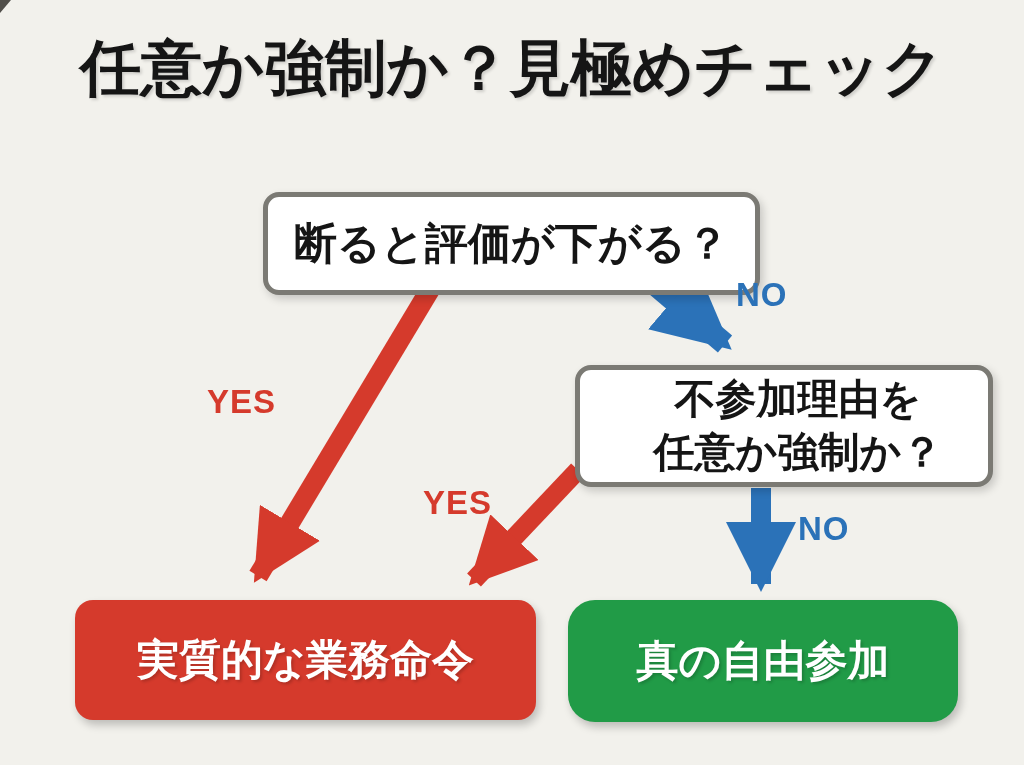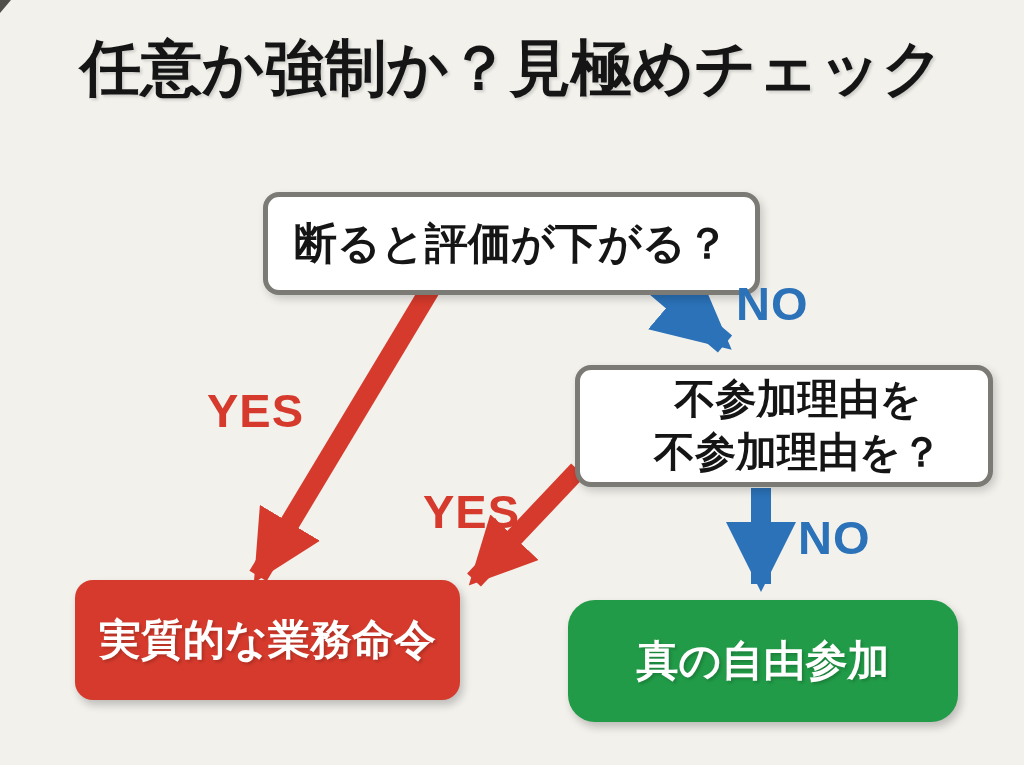--- a/index.html
+++ b/index.html
@@ -62,25 +62,25 @@
     align-items: center;
     justify-content: center;
     color: var(--result-text, #ffffff);
     font-weight: 900;
     font-size: 42px;
     line-height: 1.32;
     z-index: 2;
     text-align: center;
     text-shadow: 2px 2px 3px rgba(0,0,0,0.18);
   }
-  .result.mandatory { left: 75px; top: 580px; width: 385px; height: 120px; background: var(--red, #d53a2c); }
+  .result.mandatory { left: 75px; top: 600px; width: 461px; height: 120px; background: var(--red, #d53a2c); }
   .result.voluntary { left: 568px; top: 600px; width: 390px; height: 122px; background: var(--green, #219b47); border-radius: 27px; }
   .edge-label {
     position: absolute;
-    font-size: 47px;
+    font-size: 33px;
     font-weight: 900;
     z-index: 3;
     letter-spacing: 1px;
   }
   .edge-label.red  { color: var(--red, #d53a2c); }
   .edge-label.blue { color: var(--blue, #2b72b8); }
   .edge-label.q1-yes { left: 207px; top: 383px; }
   .edge-label.q1-no  { left: 736px; top: 276px; }
   .edge-label.q2-yes { left: 423px; top: 484px; }
   .edge-label.q2-no  { left: 798px; top: 510px; }
@@ -127,21 +127,21 @@
       <line class="arrow-blue-stroke" x1="761" y1="488" x2="761" y2="584" stroke-width="20" marker-end="url(#head-blue)"></line>
     </g>
   </svg>
 
   <div class="qbox q1">
     <span>断ると評価が下がる？</span>
   </div>
 
   <div class="qbox q2">
     <span>不参加理由を</span>
-    <span>不参加理由を？</span>
+    <span>任意か強制か？</span>
   </div>
 
   <div class="edge-label red q1-yes">YES</div>
   <div class="edge-label blue q1-no">NO</div>
   <div class="edge-label red q2-yes">YES</div>
   <div class="edge-label blue q2-no">NO</div>
 
   <div class="result mandatory">
     <span>実質的な業務命令</span>
   </div>

